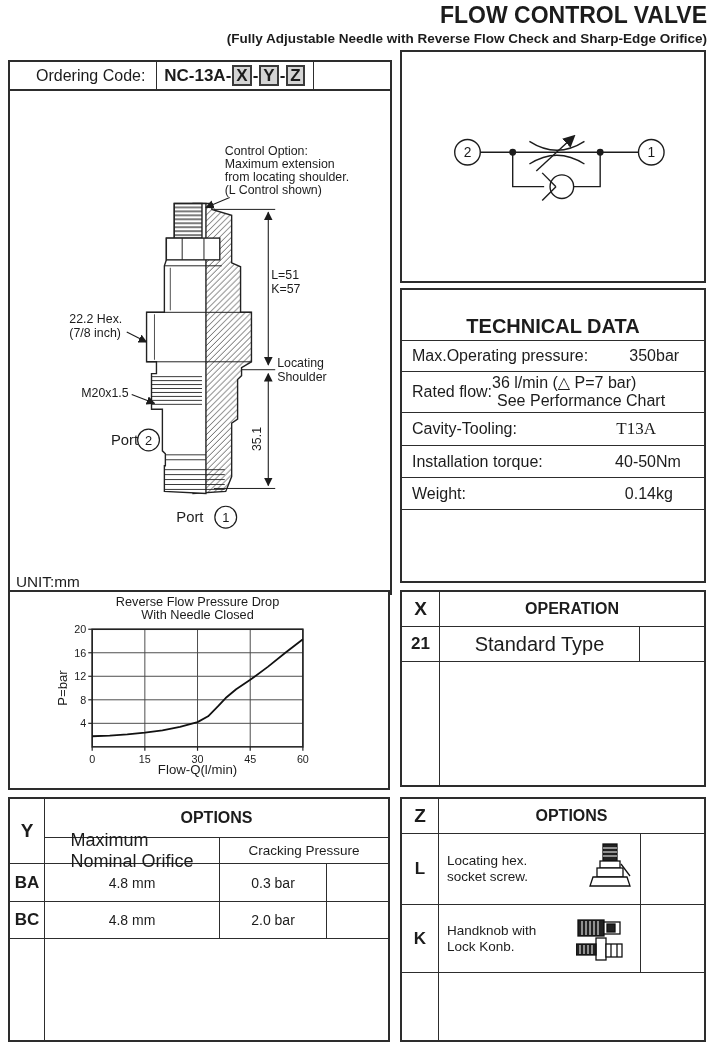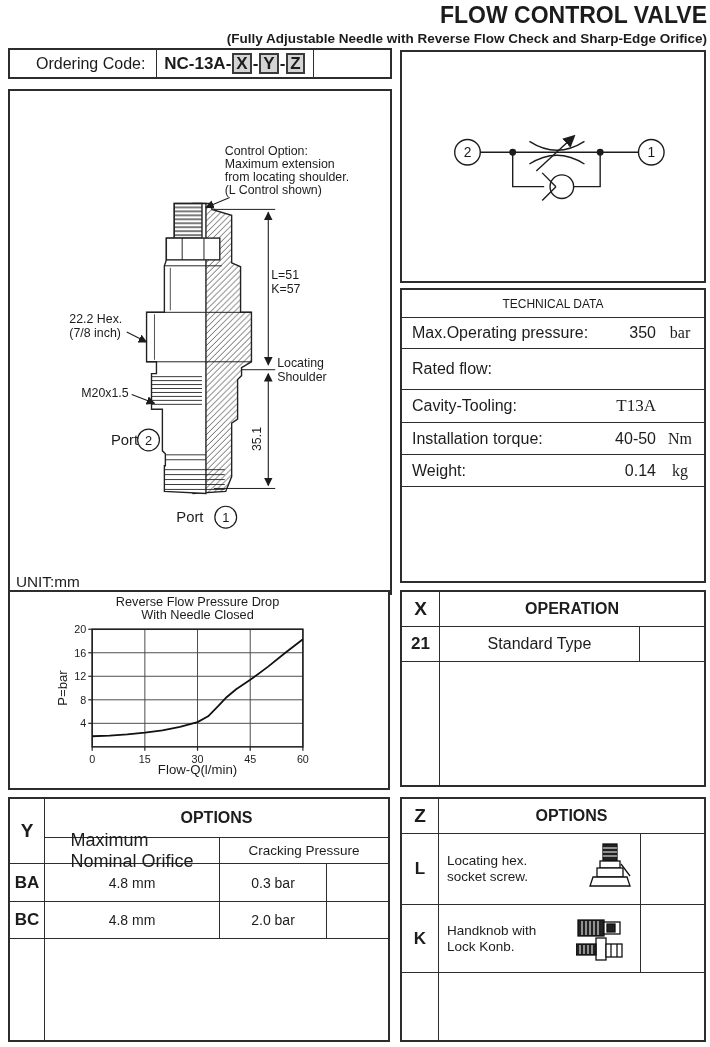--- a/index.html
+++ b/index.html
@@ -3,37 +3,37 @@
 <meta charset="utf-8">
 <style>
   html,body{margin:0;padding:0;background:#fff;}
   #page{position:relative;width:710px;height:1047px;background:#fff;overflow:hidden;
         font-family:"Liberation Sans",sans-serif;color:#1c1c1c;}
   .box{position:absolute;border:2px solid #2d2d2d;background:#fff;box-sizing:border-box;}
   .page-title{position:absolute;top:2px;right:3px;font-size:23px;font-weight:bold;white-space:nowrap;}
   .page-subtitle{position:absolute;top:31px;right:3px;font-size:13.5px;font-weight:bold;white-space:nowrap;}
 
   
-  #ordering-box{left:8px;top:48px;width:384px;height:31px;display:flex;align-items:stretch;}
+  #ordering-box{left:8px;top:60px;width:384px;height:31px;display:flex;align-items:stretch;}
   #ordering-box .cell{display:flex;align-items:center;box-sizing:border-box;}
   .ord-label{width:147px;border-right:1.5px solid #2d2d2d;padding-left:26px;font-size:16px;}
   .ord-code{width:157px;border-right:1.5px solid #2d2d2d;justify-content:center;font-size:17px;font-weight:bold;}
   .code-box{display:inline-block;background:#d4d4d4;border:2px solid #3a3a3a;padding:0 2px;margin:0 1px;line-height:1.05;}
 
   #drawing-box{left:8px;top:89px;width:384px;height:506px;}
   #symbol-box{left:400px;top:50px;width:306px;height:233px;}
 
   
   #tech-box{left:400px;top:288px;width:306px;height:295px;display:flex;flex-direction:column;}
   .tech-header{height:27px;border-bottom:1.5px solid #2d2d2d;display:flex;align-items:center;justify-content:center;
-               font-weight:normal;font-size:12px;}
+               font-weight:bold;font-size:20px;margin-top:23px;}
   .tech-row{display:flex;align-items:center;border-bottom:1.5px solid #2d2d2d;font-size:16px;box-sizing:border-box;}
   .tech-row .lbl{padding-left:10px;white-space:nowrap;}
   .tech-row .val{flex:1;text-align:right;}
-  .tech-row .unit{width:48px;text-align:center;font-family:Liberation Serif, serif;}
+  .tech-row .unit{width:48px;text-align:left;}
   .serif{font-family:"Liberation Serif",serif;font-size:17px;}
   .tech-val2{line-height:1.15;}
   .tech-val2 .l2{padding-left:5px;}
 
   
   #chart-box{left:8px;top:590px;width:382px;height:200px;}
   #chart-box svg{position:absolute;left:0;top:0;}
 
   
   #op-box{left:400px;top:590px;width:306px;height:197px;display:grid;
@@ -202,20 +202,24 @@
 
   <div class="box" id="tech-box">
     <div class="tech-header">TECHNICAL DATA</div>
     <div class="tech-row" style="height:31px">
       <span class="lbl">Max.Operating pressure:</span>
       <span class="val">350</span>
       <span class="unit">bar</span>
     </div>
     <div class="tech-row" style="height:41px">
       <span class="lbl">Rated flow:</span>
+      <span class="tech-val2">
+        <div>36 l/min (△ P=7 bar)</div>
+        <div class="l2">See Performance Chart</div>
+      </span>
     </div>
     <div class="tech-row" style="height:33px">
       <span class="lbl">Cavity-Tooling:</span>
       <span class="val serif">T13A</span>
       <span class="unit"></span>
     </div>
     <div class="tech-row" style="height:32px">
       <span class="lbl">Installation torque:</span>
       <span class="val">40-50</span>
       <span class="unit">Nm</span>
@@ -265,21 +269,21 @@
         <text x="189.5" y="186" text-anchor="middle" font-size="13.5">Flow-Q(l/min)</text>
         <text transform="translate(56,98) rotate(-90)" text-anchor="middle" font-size="13.5">P=bar</text>
         <path d="M82.0,147.2 L99.9,146.6 L117.8,145.4 L135.8,143.6 L153.7,141.2 L171.6,137.6 L189.5,132.8 L200.3,126.8 L211.0,116.0 L218.2,108.2 L228.9,99.2 L243.3,89.6 L261.2,76.4 L279.1,62.0 L297.0,48.2" fill="none" stroke="#111" stroke-width="1.8" stroke-linejoin="round"></path>
       </svg>
   </div>
 
   <div class="box" id="op-box">
     <div class="cc bR bB keyBig">X</div>
     <div class="cc bB hdr span2">OPERATION</div>
     <div class="cc bR bB key">21</div>
-    <div class="cc bR bB" style="font-size:16px">Standard Type</div>
+    <div class="cc bR bB" style="font-size:20px">Standard Type</div>
     <div class="bB"></div>
     <div class="bR"></div>
     <div style="grid-column:2/4"></div>
   </div>
 
   <div class="box" id="y-box">
     <div class="cc bR bB keyBig y-key-cell">Y</div>
     <div class="cc bB hdr" style="grid-column:2/5">OPTIONS</div>
     <div class="cc bR bB sub" style="grid-column:2">
       <div>

